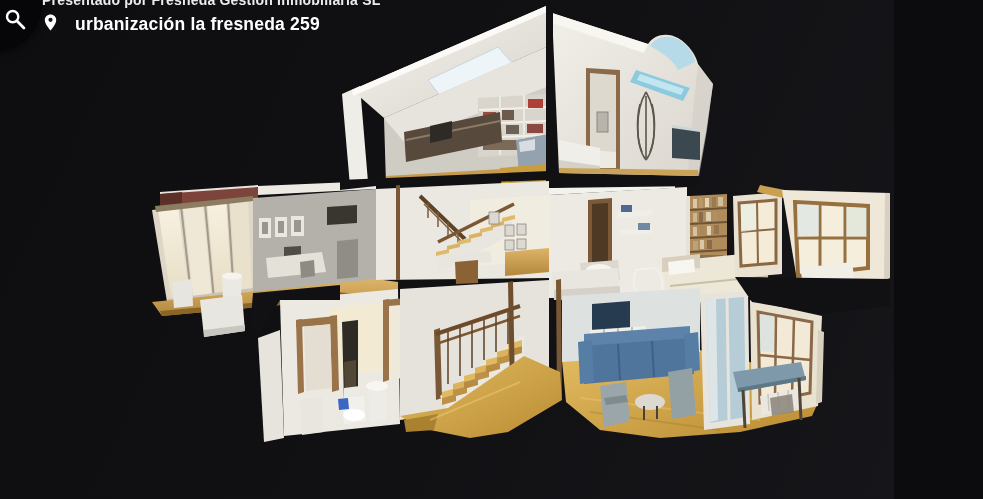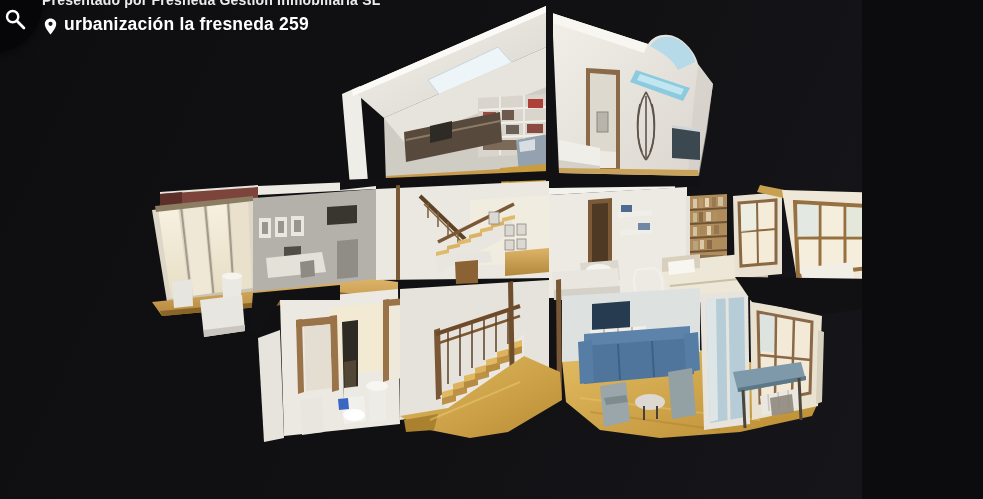--- a/index.html
+++ b/index.html
@@ -1,34 +1,35 @@
 <!DOCTYPE html>
 <html><head>
 <meta charset="utf-8">
 <style>
   html,body{margin:0;padding:0;background:#0c0c0f;}
   .stage{
     position:relative;width:862px;height:499px;overflow:hidden;
     background:linear-gradient(115deg,#0e0e11 0%,#111114 55%,#16161a 100%);
     font-family:"Liberation Sans",sans-serif;
+    padding-left:32px;
   }
   .canvas3d{position:absolute;inset:0;cursor:grab;}
   .canvas3d svg{display:block;width:983px;height:499px;}
   .search-btn{
     position:absolute;left:-54px;top:-44px;width:96px;height:96px;
     border-radius:50%;border:none;background:#060609;cursor:pointer;
     box-shadow:0 2px 10px rgba(0,0,0,.55);
   }
   .search-glyph{position:absolute;left:56px;top:48px;width:30px;height:30px;}
   .presenter{
     position:absolute;left:42px;top:-8px;white-space:nowrap;
     color:#ececec;font-size:14px;font-weight:700;letter-spacing:.2px;
   }
   .address{
-    position:absolute;left:44px;top:14px;display:flex;align-items:flex-end;gap:7px;
+    position:absolute;left:44px;top:14px;display:flex;align-items:flex-start;gap:18px;
     color:#ffffff;
   }
   .pin{width:13px;height:17px;flex:0 0 auto;}
   .address-text{font-size:17.5px;font-weight:700;letter-spacing:.2px;white-space:nowrap;}
 </style>
 </head>
 <body>
 
 <div class="stage">
 

